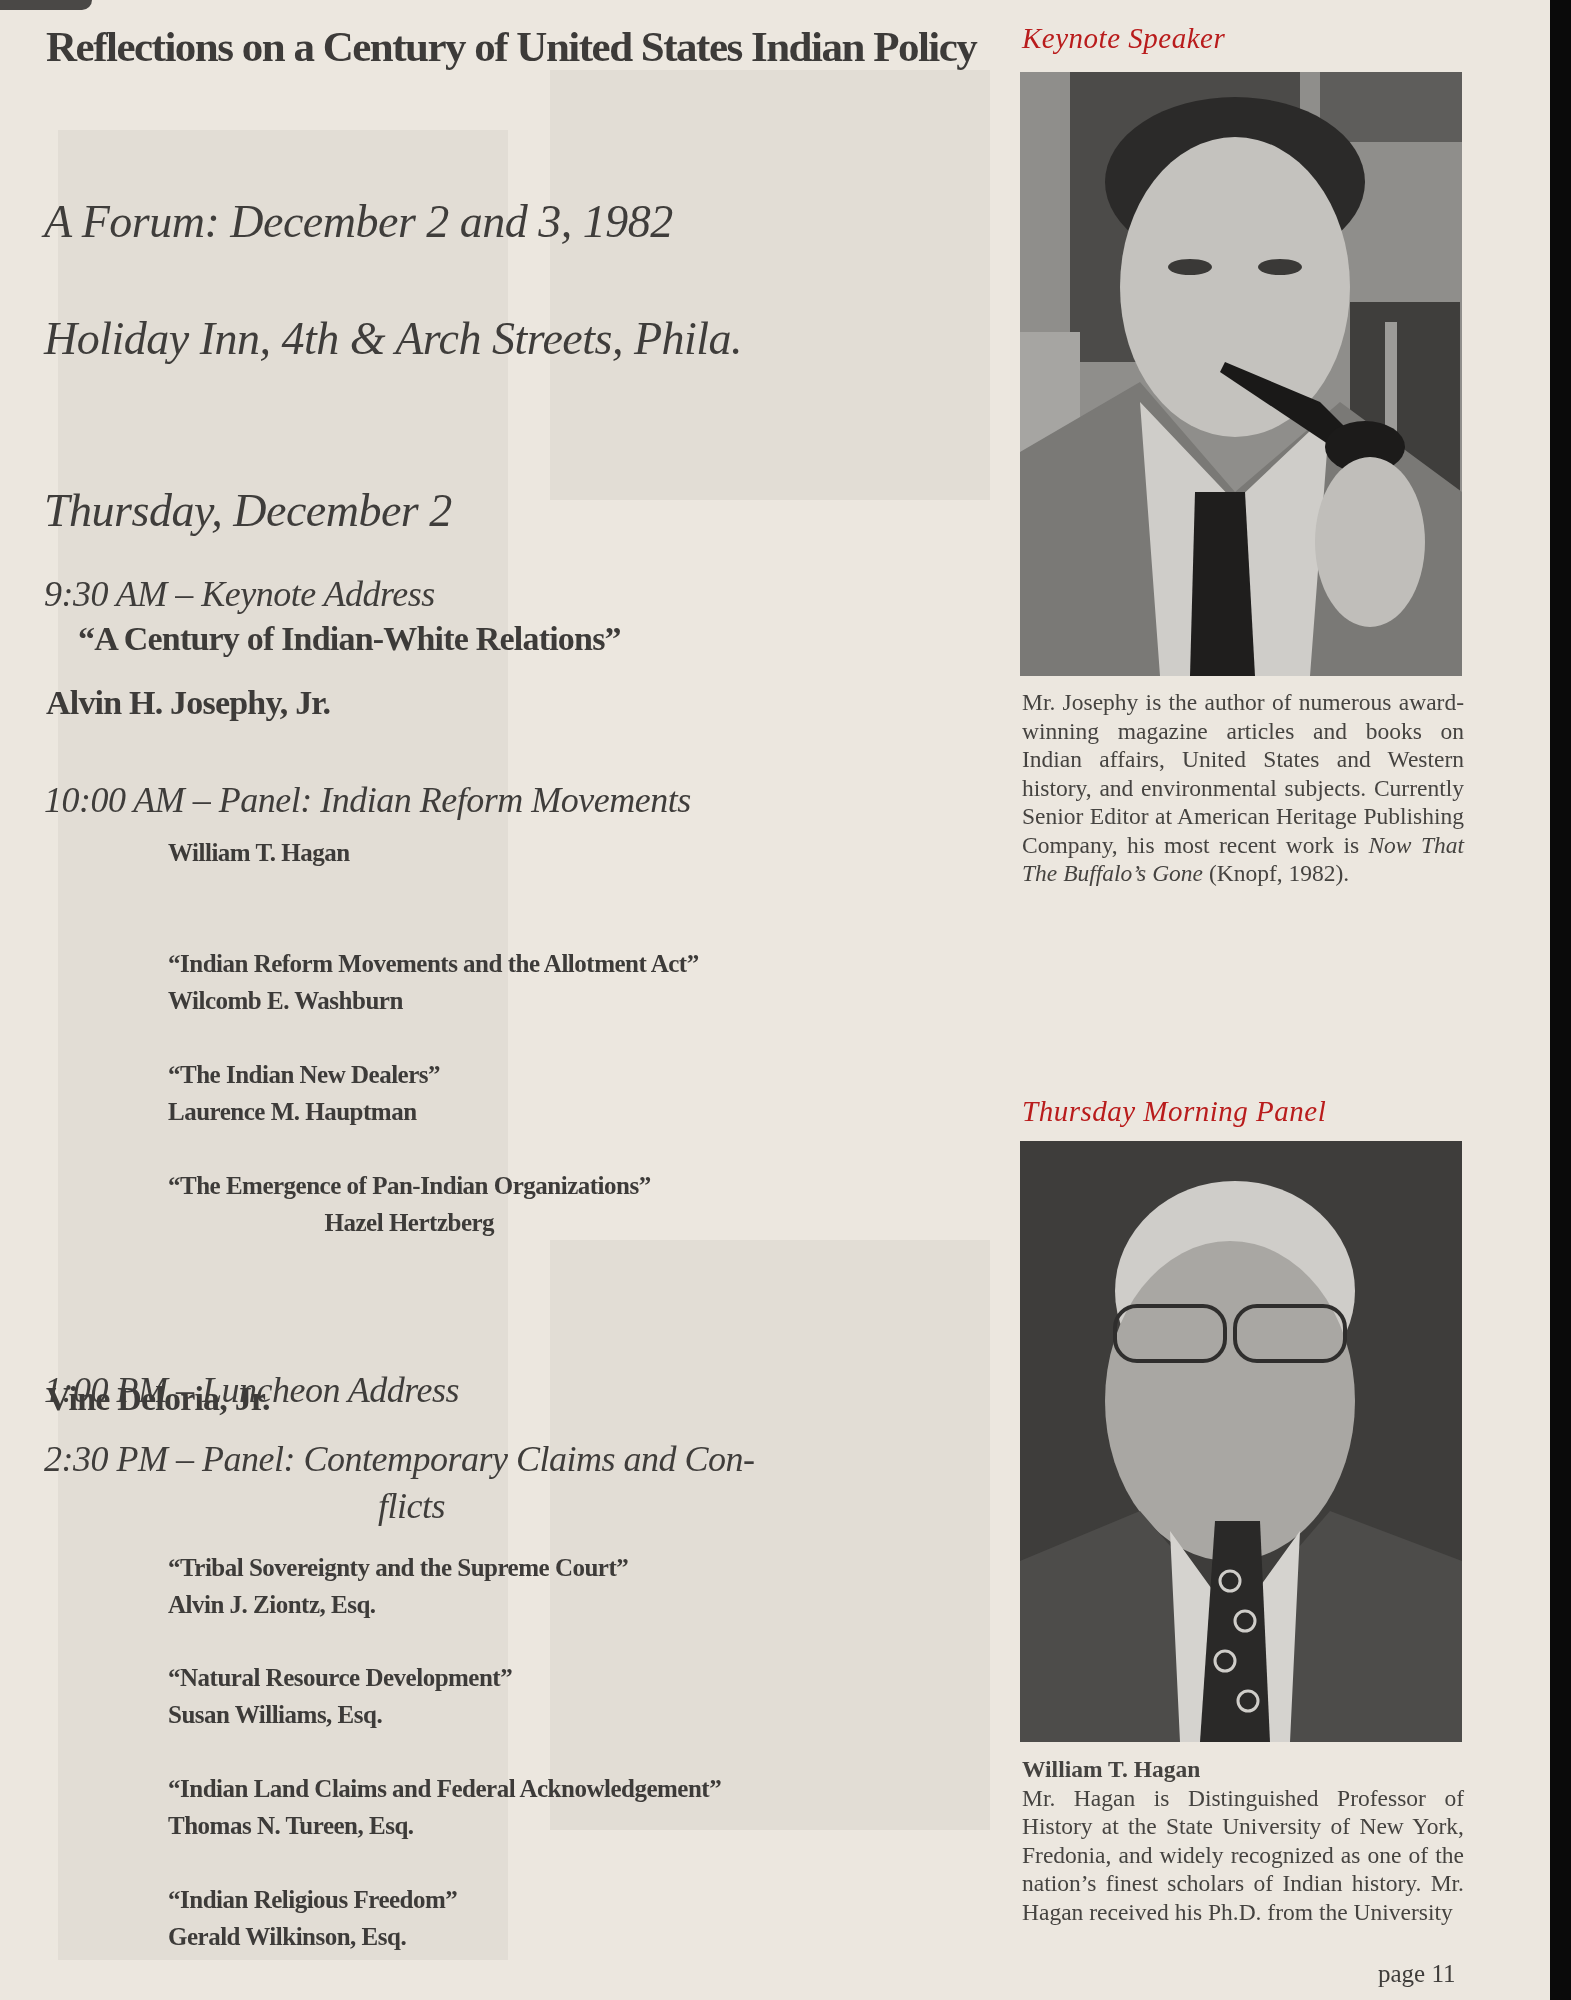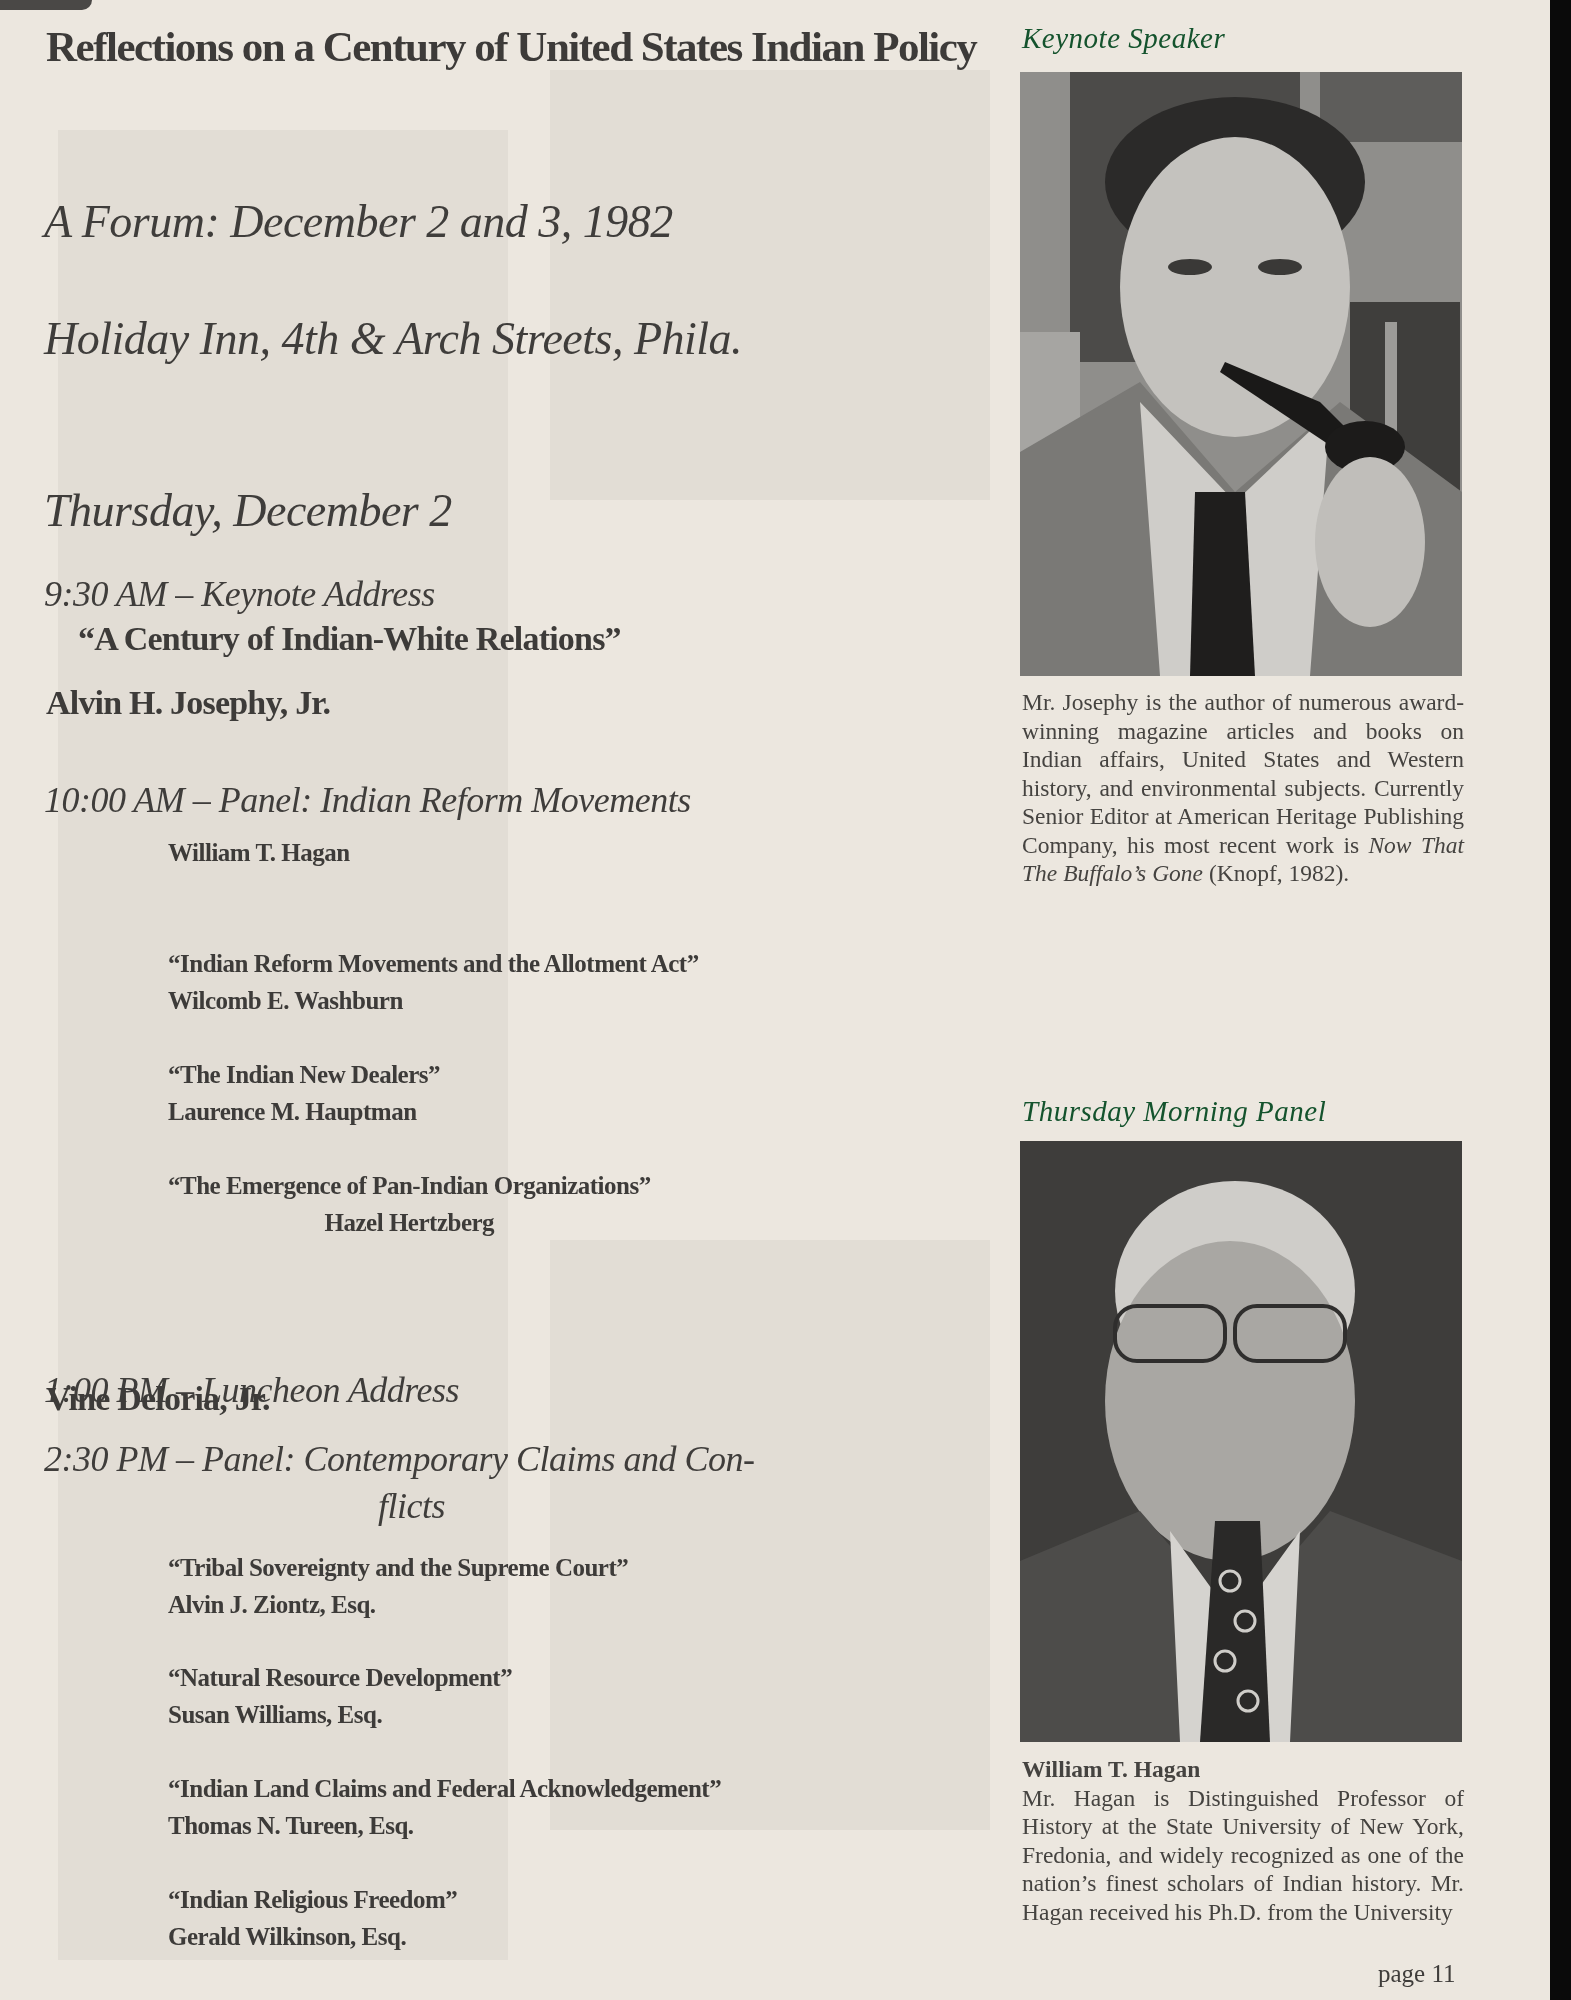--- a/index.html
+++ b/index.html
@@ -19,21 +19,21 @@
   .serif { font-family:"Liberation Serif", serif; }
 
   .title { position:absolute; left:46px; top:18px; width:960px; font-size:43px; line-height:58px; font-weight:bold; letter-spacing:-1.5px; color:#3d3b39; }
   .it-head { position:absolute; left:44px; font-style:italic; font-weight:normal; color:#3f3d3b; letter-spacing:-0.5px; }
   .h1 { font-size:46px; }
   .h2 { font-size:36px; }
   .bold-line { position:absolute; left:46px; font-weight:bold; font-size:34px; letter-spacing:-0.8px; color:#3d3b39; }
   .talk { position:absolute; left:168px; font-size:25px; line-height:37px; font-weight:bold; letter-spacing:-0.5px; color:#3d3b39; }
   .talk div { white-space:nowrap; }
 
-  .label-it { position:absolute; left:1022px; font-size:29px; font-style:italic; color:#14532d; letter-spacing:0.5px; }
+  .label-it { position:absolute; left:1022px; font-size:29px; font-style:italic; color:#b91c1c; letter-spacing:0.5px; }
   .photo { position:absolute; left:1020px; width:442px; background:#6d6c6a; overflow:hidden; }
   .caption { position:absolute; left:1022px; width:442px; font-size:23.5px; line-height:28.5px; color:#454340; text-align:justify; }
   .caption .nm { font-weight:bold; }
   .pagenum { position:absolute; left:1378px; top:1960px; font-size:25px; color:#3f3d3b; }
 </style>
 </head>
 <body>
 
 <div class="page">
   <div class="tab-corner"></div>

